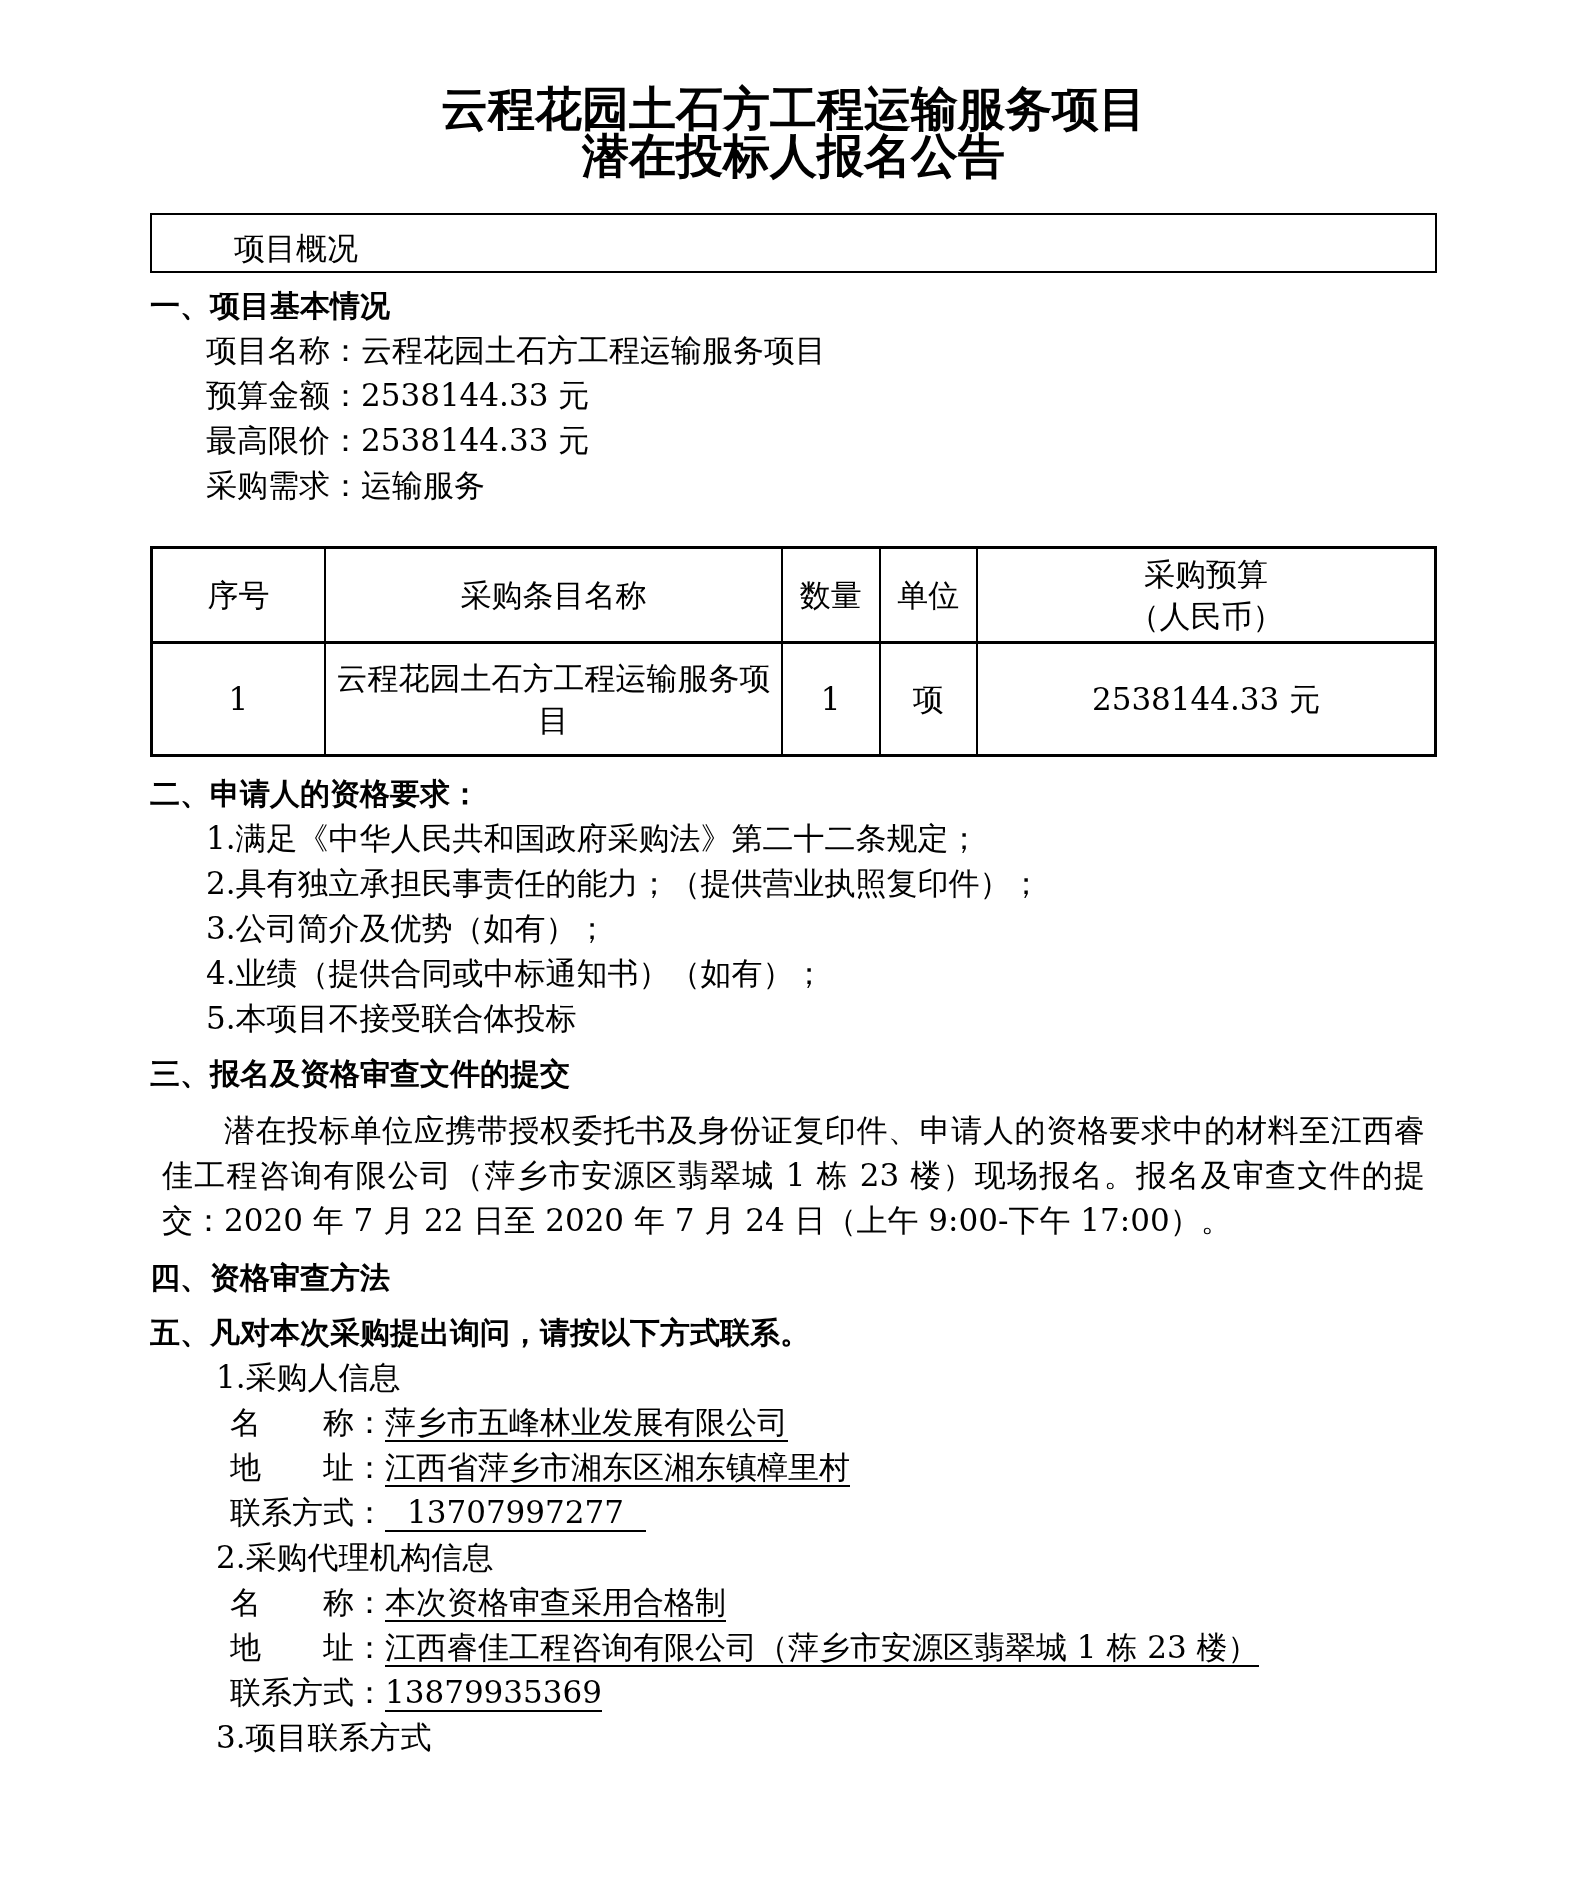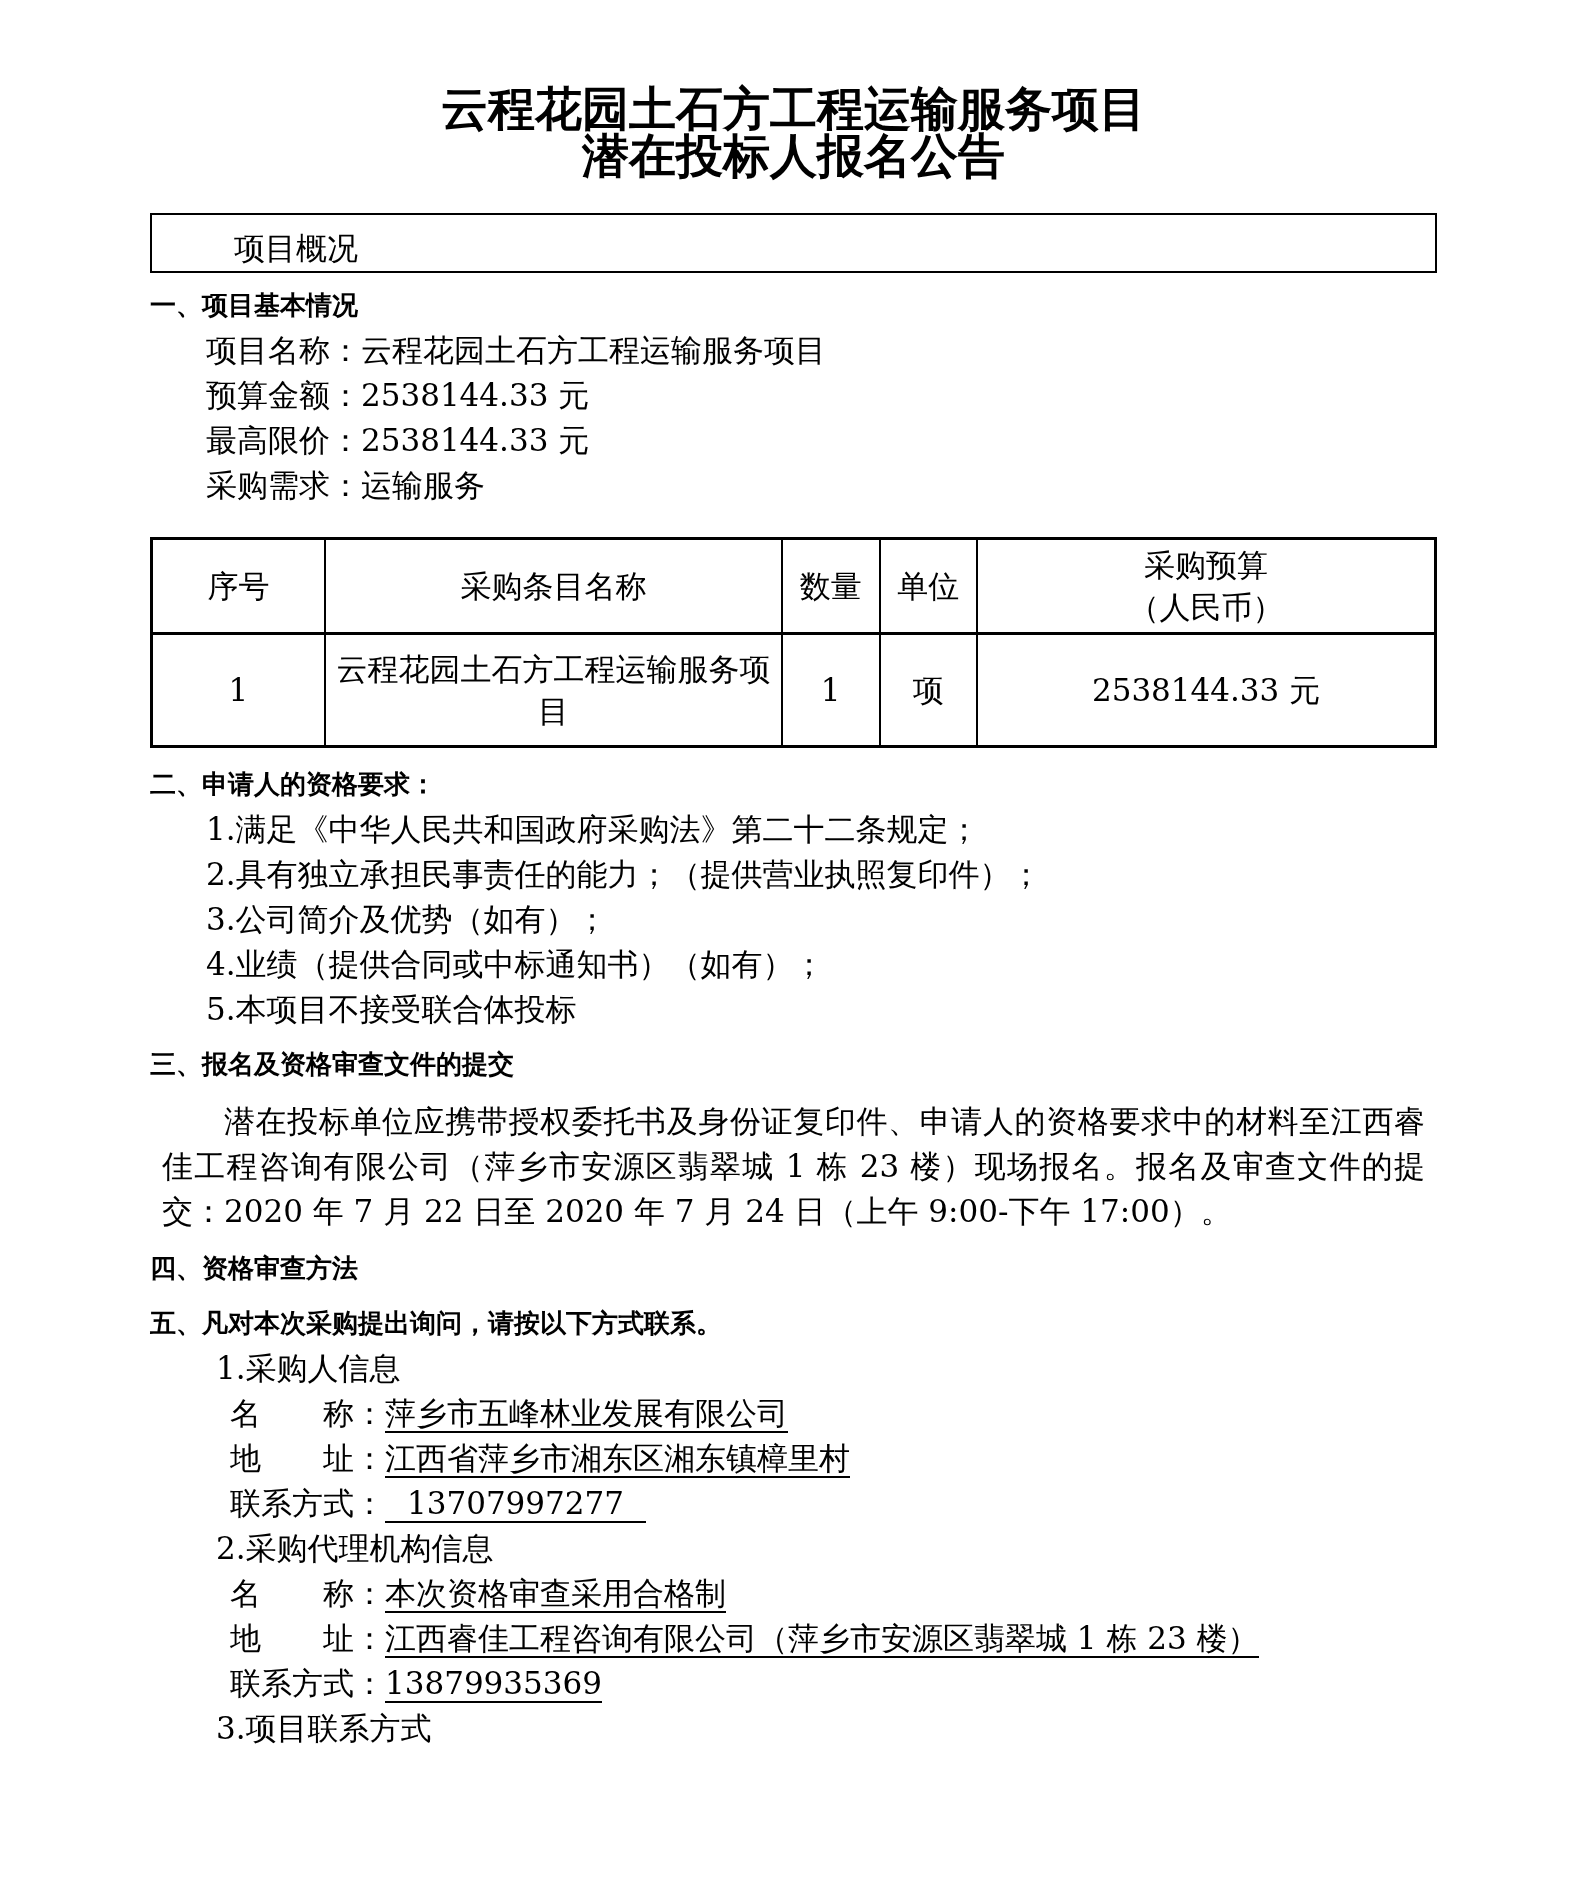--- a/index.html
+++ b/index.html
@@ -31,34 +31,34 @@
     line-height: 46px;
     box-sizing: border-box;
   }
   .overview-label { text-indent: 2em; }
   .overview-para { text-indent: 2em; text-align: justify; margin: 0; }
   .u { border-bottom: 2px solid #000; }
   .u-pad { border-bottom: 2px solid #000; padding: 0 22px; }
   .sec-heading {
     font-family: "DejaVu Sans", "Liberation Sans", sans-serif;
     font-weight: bold;
-    font-size: 26px;
+    font-size: 30px;
     line-height: 45px;
     margin-top: 10px;
   }
   .indent { padding-left: 56px; }
   .para {
     text-indent: 2em;
     text-align: justify;
     margin: 12px;
   }
   table.items {
     border-collapse: collapse;
     width: 100%;
-    margin: 29px 0 14px 0;
+    margin: 38px 0 14px 0;
     text-align: center;
     border: 3px solid #000;
     line-height: 42px;
   }
   table.items th, table.items td {
     border: 2px solid #000;
     font-weight: normal;
     padding: 4px 6px;
   }
   table.items thead th { height: 84px; border-bottom-width: 3px; }

